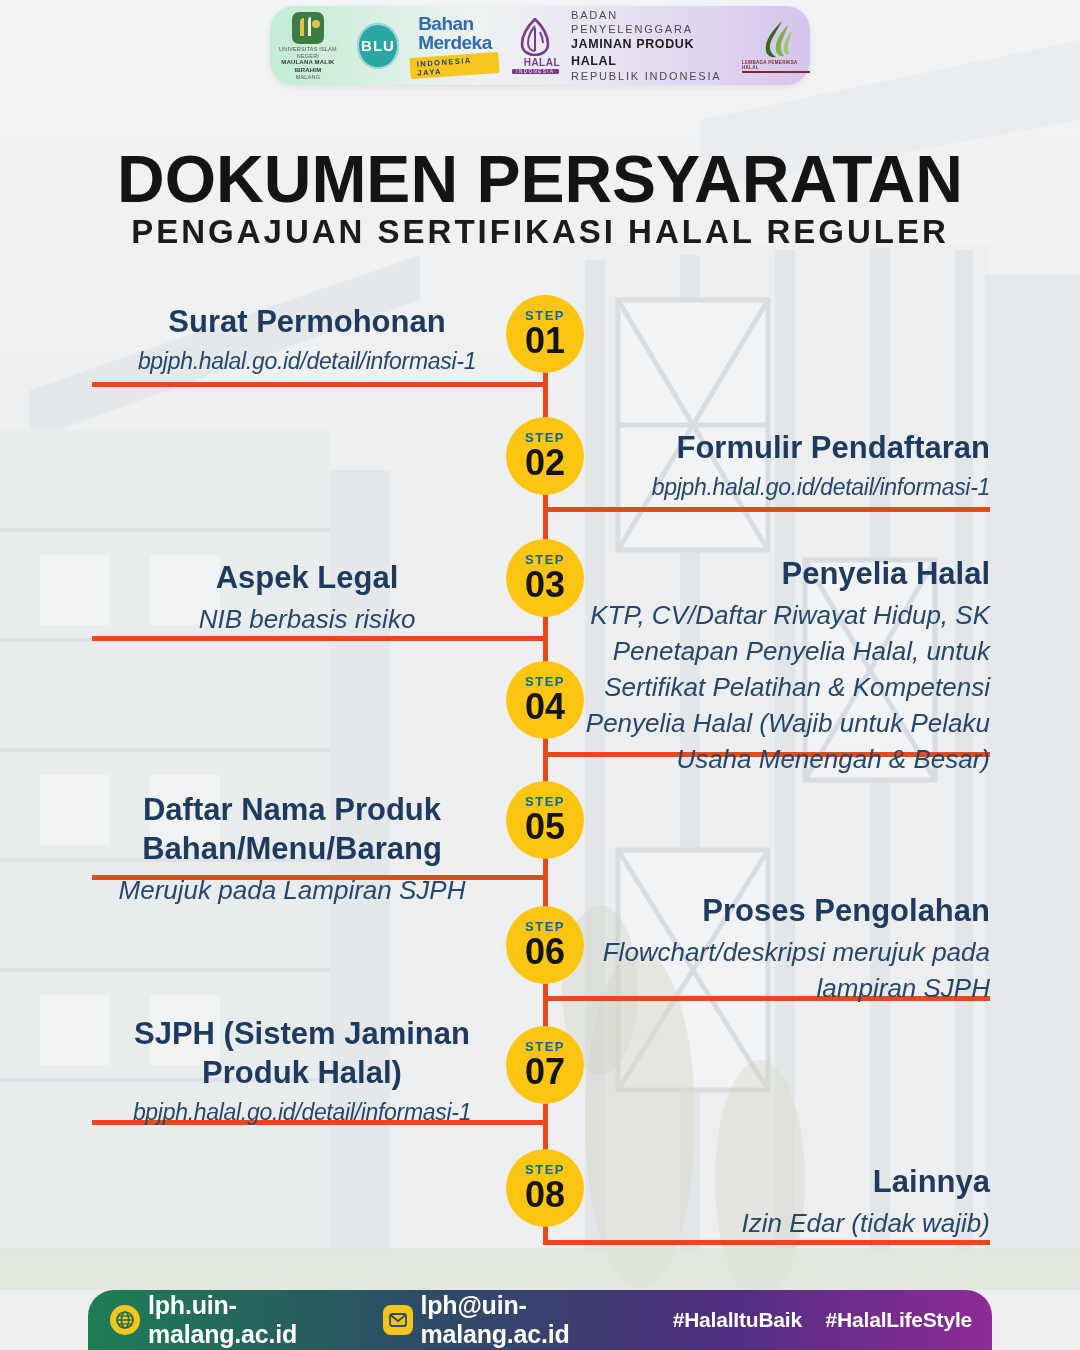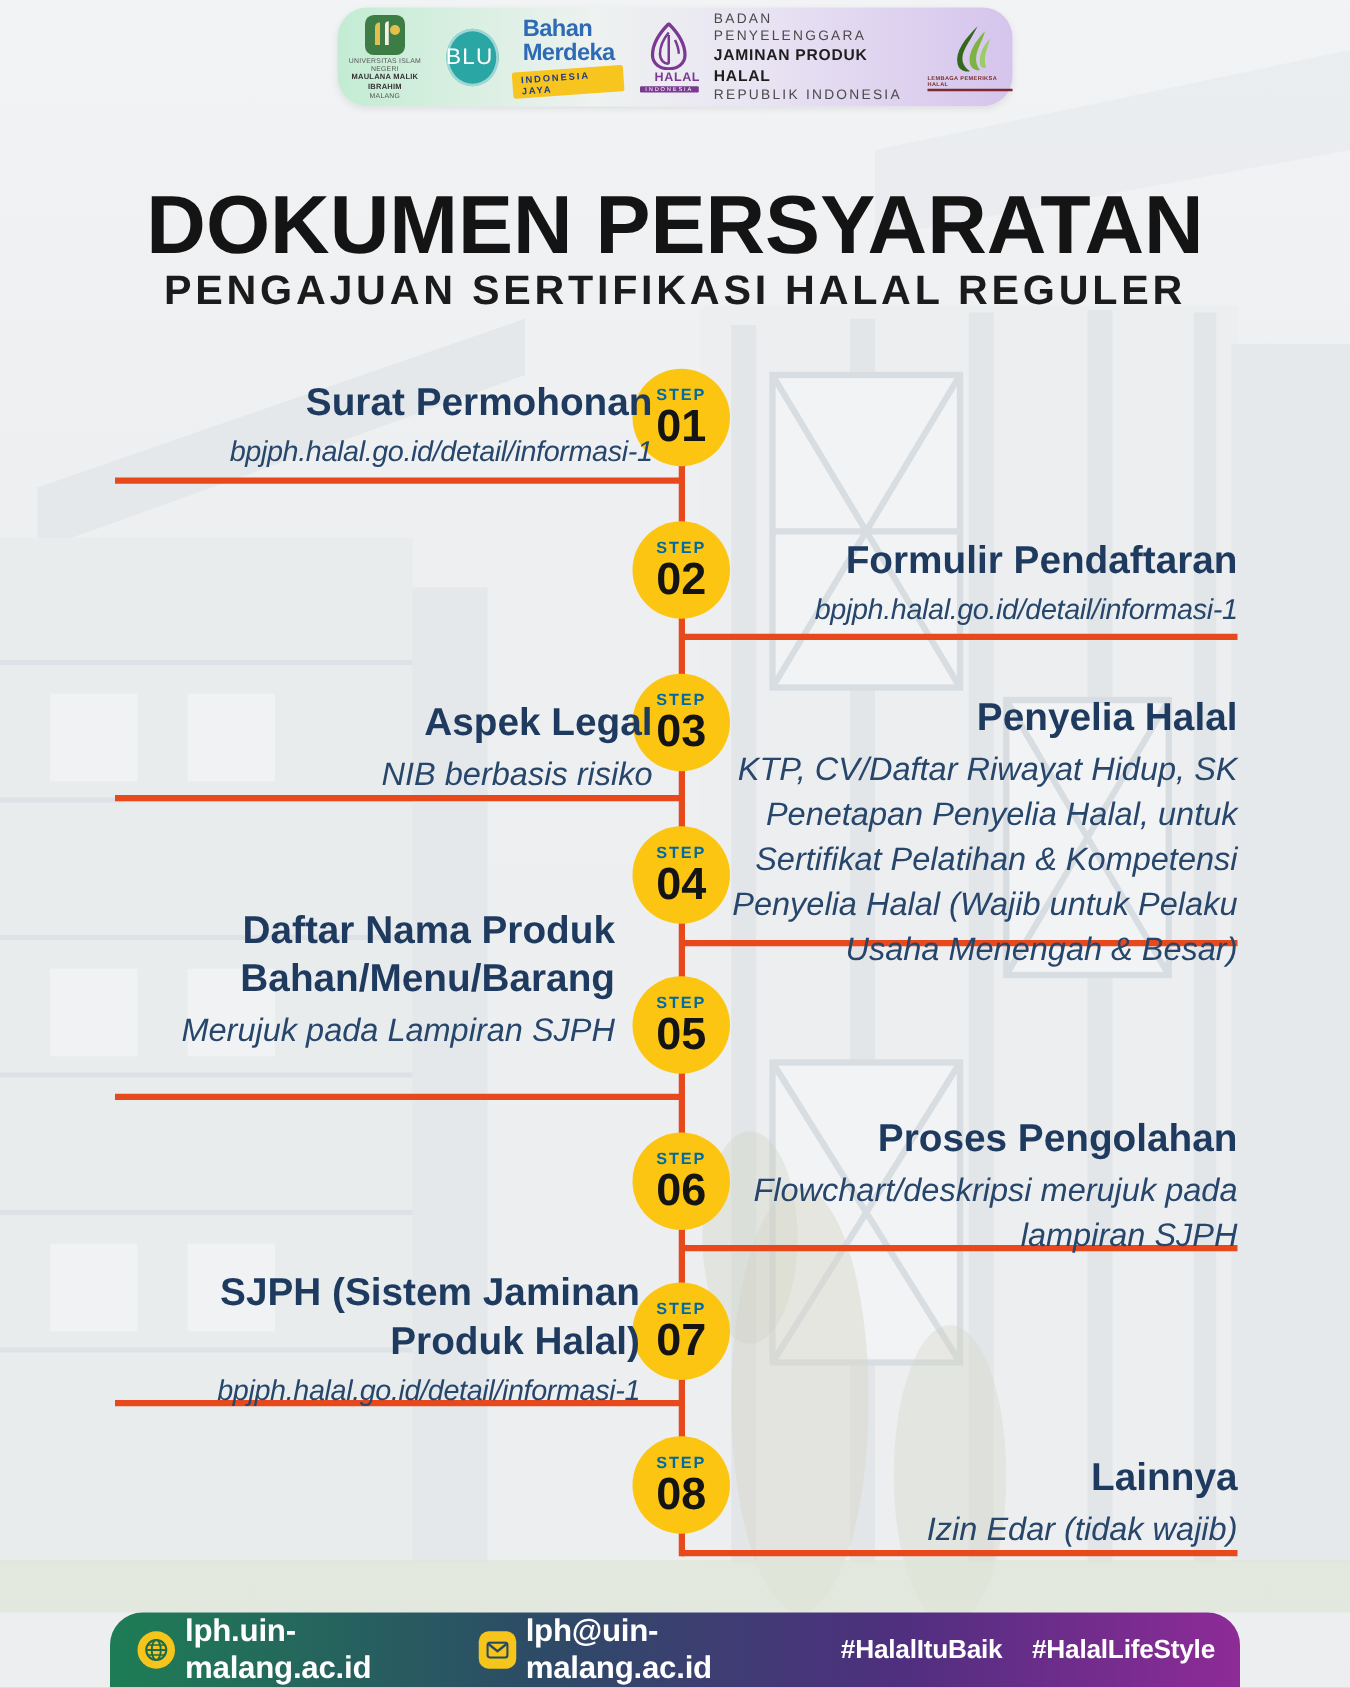--- a/index.html
+++ b/index.html
@@ -17,22 +17,22 @@
     border-radius:24px;
     background:linear-gradient(90deg,#c3ecd3 0%,#eef2f0 38%,#e9e4f3 62%,#d5c4ec 100%);
     box-shadow:0 2px 6px rgba(0,0,0,.08);
     display:flex; align-items:center; justify-content:center; gap:11px;
   }
   .logo{ display:flex; flex-direction:column; align-items:center; }
   .uin-cap{ font-size:5.5px; color:#555; line-height:1.25; text-align:center; letter-spacing:.2px; }
   .uin-cap b{ font-size:6px; color:#333; }
   .blu-circle{
     width:46px; height:46px; border-radius:50%; background:#2aa6a4;
-    display:flex; align-items:center; justify-content:flex-start;
-    color:#fff; font-weight:normal; font-size:18px; letter-spacing:1px;
+    display:flex; align-items:center; justify-content:center;
+    color:#fff; font-weight:bold; font-size:15px; letter-spacing:1px;
     box-shadow:inset 0 0 0 2px rgba(255,255,255,.55);
   }
   .km-text{ color:#2e6bb4; font-weight:bold; font-size:19px; line-height:.95; letter-spacing:-.5px; }
   .km-banner{
     margin-top:3px; background:#f7c51e; color:#1f3c88; font-weight:bold;
     font-size:7.5px; letter-spacing:1.5px; padding:1.5px 7px; transform:rotate(-4deg);
     border-radius:2px;
   }
   .halal-label{ color:#7b3a92; font-weight:bold; font-size:10px; letter-spacing:.5px; margin-top:1px;padding-left:13px;}
   .halal-sub{ background:#7b3a92; color:#fff; font-size:4.5px; letter-spacing:1.5px; padding:0 4px; border-radius:1px; margin-top:1px;}
@@ -58,21 +58,21 @@
   .hline{ position:absolute; height:5px; background:#e8491c; z-index:1; }
   .step-circle{
     position:absolute; left:506px; width:78px; height:78px; border-radius:50%;
     background:#fcc511; z-index:2; display:flex; flex-direction:column;
     align-items:center; justify-content:center;
   }
   .step-word{ font-size:13px; font-weight:800; color:#0369a1; letter-spacing:1.5px; line-height:1; }
   .step-num{ font-size:36px; font-weight:800; color:#141414; line-height:1.05; }
 
   .step-text{ position:absolute; z-index:2; }
-  .step-text.left{ left:92px; text-align:right; }
+  .step-text.left{ left:92px; text-align:center; }
   .step-text.right{ right:90px; text-align:right; }
   .step-title{ font-size:31px; font-weight:800; color:#1e3a5f; line-height:1.26; }
   .step-desc{ font-size:26px; font-style:italic; color:#27466b; line-height:1.38; margin-top:5px; }
   .step-desc.url{ font-size:23px; letter-spacing:-.3px; white-space:nowrap; }
 
   
   .footer-bar{
     position:absolute; left:88px; top:1290px; width:904px; height:60px; z-index:3;
     border-radius:26px 26px 0 0;
     background:linear-gradient(90deg,#1e7d55 0%,#2d4b66 38%,#4f2f7f 70%,#8e2b97 100%);
@@ -256,21 +256,21 @@
   <div class="step-text right" style="top:554px; width:455px;">
     <div class="step-title">Penyelia Halal</div>
     <div class="step-desc">KTP, CV/Daftar Riwayat Hidup, SK Penetapan Penyelia Halal, untuk Sertifikat Pelatihan &amp; Kompetensi Penyelia Halal (Wajib untuk Pelaku Usaha Menengah &amp; Besar)</div>
   </div>
 
   <div class="step-text left" style="top:558px; width:430px;">
     <div class="step-title">Aspek Legal</div>
     <div class="step-desc">NIB berbasis risiko</div>
   </div>
 
-  <div class="step-text left" style="top:724px; width:400px;">
+  <div class="step-text left" style="top:790px; width:400px;">
     <div class="step-title">Daftar Nama Produk Bahan/Menu/Barang</div>
     <div class="step-desc">Merujuk pada Lampiran SJPH</div>
   </div>
 
   <div class="step-text right" style="top:891px; width:400px;">
     <div class="step-title">Proses Pengolahan</div>
     <div class="step-desc">Flowchart/deskripsi merujuk pada lampiran SJPH</div>
   </div>
 
   <div class="step-text left" style="top:1014px; width:420px;">

